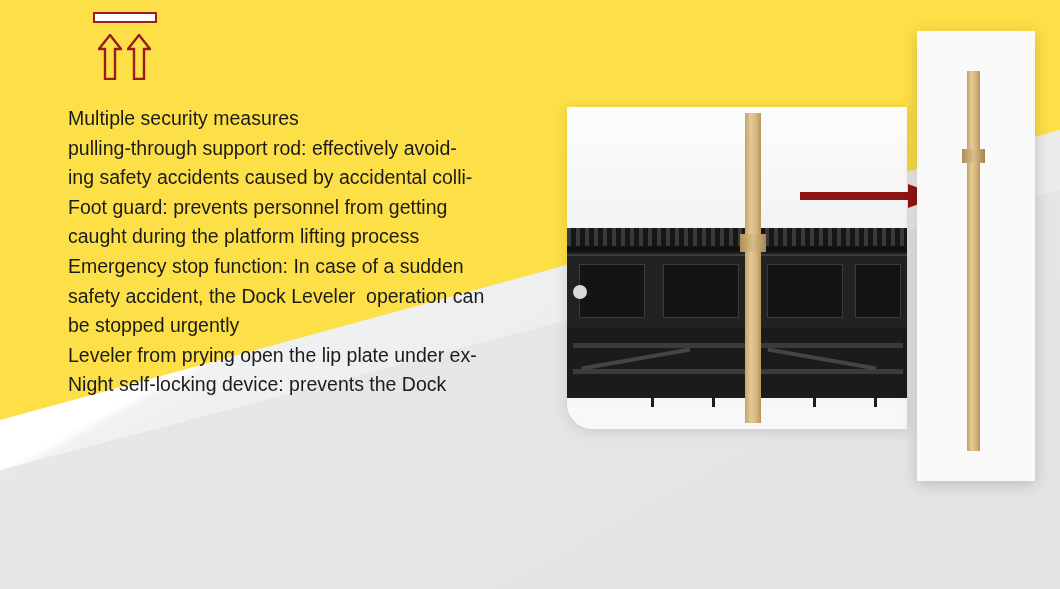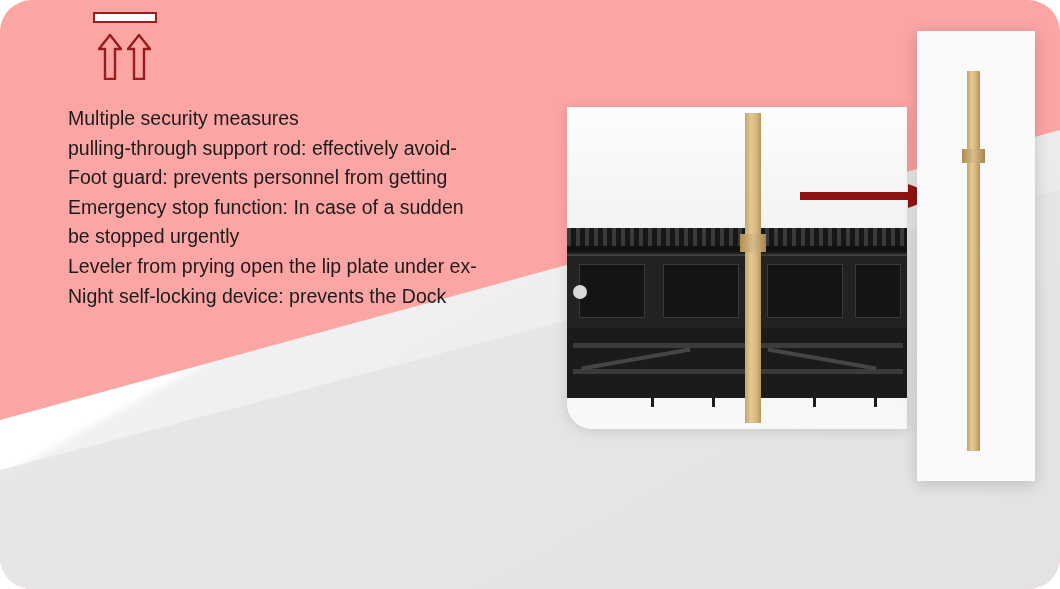--- a/index.html
+++ b/index.html
@@ -10,23 +10,22 @@
     width: 1060px;
     height: 589px;
     overflow: hidden;
     font-family: "Liberation Sans", sans-serif;
     background: #ffffff;
   }
   .slide {
     position: relative;
     width: 1060px;
     height: 589px;
-    background: #fca5a5;
+    background: #fde047;
     overflow: hidden;
-    border-radius: 32px;
   }
 
   
   .bg-wedge {
     position: absolute;
     left: 0;
     top: 0;
     width: 1060px;
     height: 589px;
     background: linear-gradient(to bottom right, #ffffff 0%, #ffffff 40%, #f1f1f1 41%, #e2e2e2 100%);
@@ -273,22 +272,25 @@
     <div class="icon-arrow right">
       <svg width="24" height="46" viewBox="0 0 24 46">
         <polygon points="12,1 23,15 17,15 17,45 7,45 7,15 1,15" fill="none" stroke="#9a1c1c" stroke-width="2.4" stroke-linejoin="miter"></polygon>
       </svg>
     </div>
   </div>
 
   <div class="text-block">
     <div class="text-line first">Multiple security measures</div>
     <div class="text-line">pulling-through support rod: effectively avoid-</div>
+    <div class="text-line">ing safety accidents caused by accidental colli-</div>
     <div class="text-line">Foot guard: prevents personnel from getting</div>
+    <div class="text-line first">caught during the platform lifting process</div>
     <div class="text-line">Emergency stop function: In case of a sudden</div>
+    <div class="text-line">safety accident, the Dock Leveler  operation can</div>
     <div class="text-line first">be stopped urgently</div>
     <div class="text-line">Leveler from prying open the lip plate under ex-</div>
     <div class="text-line">Night self-locking device: prevents the Dock</div>
   </div>
 
   <div class="photo-main">
     <div class="pm-top"></div>
     <div class="pm-grate"></div>
     <div class="pm-body"></div>
     <div class="pm-darkpanel"></div>

